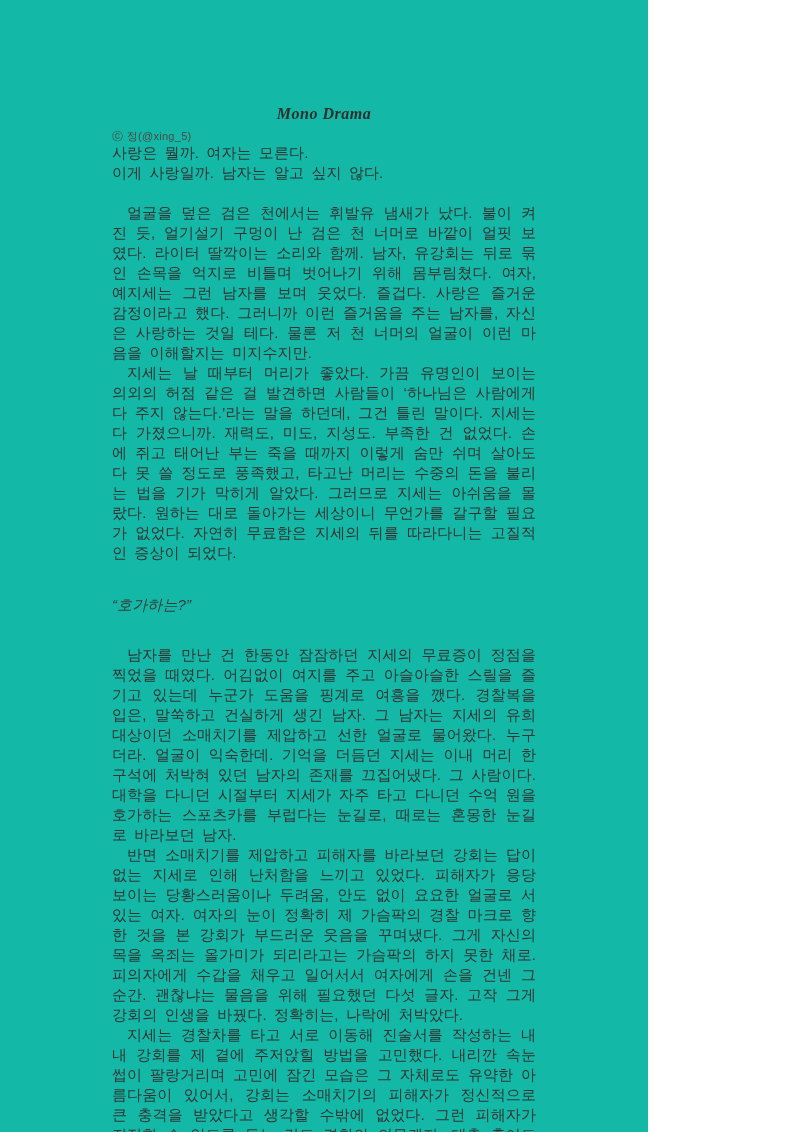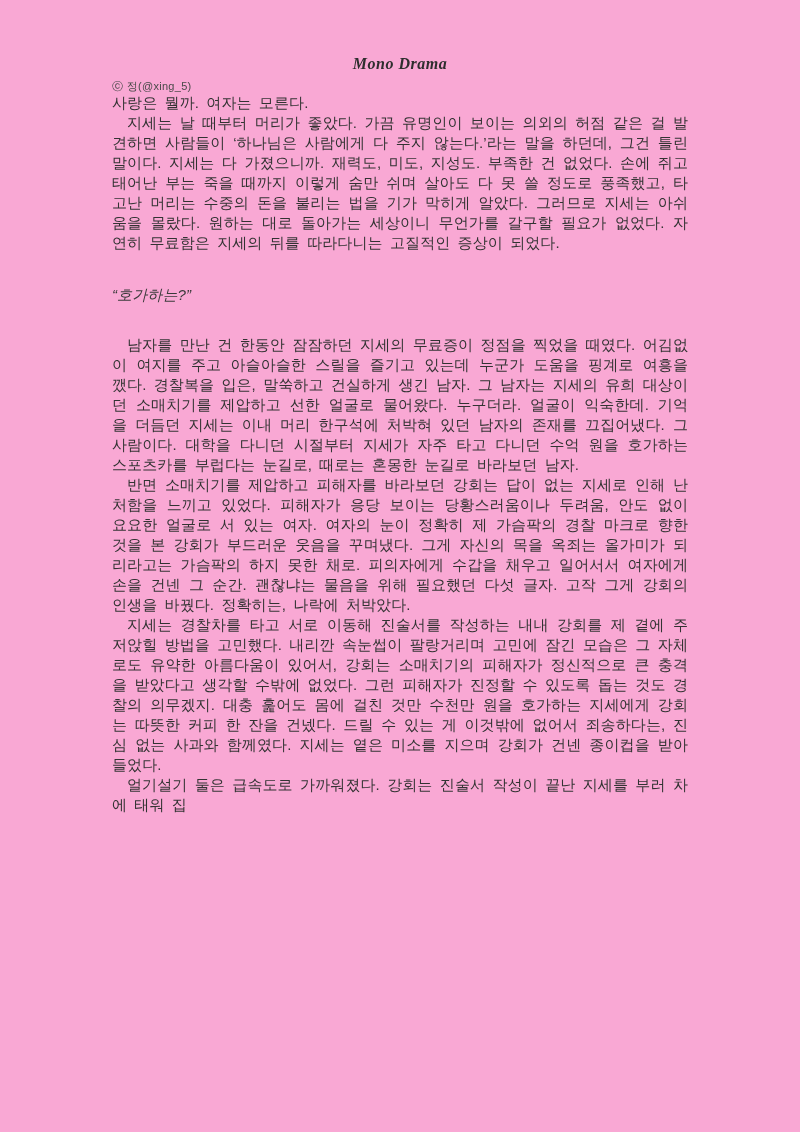--- a/index.html
+++ b/index.html
@@ -9,24 +9,24 @@
   }
   body {
     width: 800px;
     height: 1132px;
     font-family: "Liberation Sans", sans-serif;
     color: #333333;
     overflow: hidden;
   }
   .page {
     box-sizing: border-box;
-    width: 800px;
+    width: 648px;
     height: 1132px;
-    padding: 55px 112px 0 112px;
-    background: #f9a8d4;
+    padding: 105px 112px 0 112px;
+    background: #14b8a6;
   }
   .title {
     margin: 0;
     text-align: center;
     font-family: "Liberation Serif", serif;
     font-style: italic;
     font-weight: 600;
     font-size: 16px;
     line-height: 18px;
     letter-spacing: 0.5px;
@@ -66,21 +66,23 @@
 </style>
 </head>
 <body>
 
 <div class="page">
   <h1 class="title">Mono Drama</h1>
   <div class="credit">ⓒ 정(@xing_5)</div>
 
   <div class="body-text">
     <p class="line">사랑은 뭘까. 여자는 모른다.</p>
+    <p class="line">이게 사랑일까. 남자는 알고 싶지 않다.</p>
 
+    <p class="para gap-before">얼굴을 덮은 검은 천에서는 휘발유 냄새가 났다. 불이 켜진 듯, 얼기설기 구멍이 난 검은 천 너머로 바깥이 얼핏 보였다. 라이터 딸깍이는 소리와 함께. 남자, 유강회는 뒤로 묶인 손목을 억지로 비틀며 벗어나기 위해 몸부림쳤다. 여자, 예지세는 그런 남자를 보며 웃었다. 즐겁다. 사랑은 즐거운 감정이라고 했다. 그러니까 이런 즐거움을 주는 남자를, 자신은 사랑하는 것일 테다. 물론 저 천 너머의 얼굴이 이런 마음을 이해할지는 미지수지만.</p>
     <p class="para">지세는 날 때부터 머리가 좋았다. 가끔 유명인이 보이는 의외의 허점 같은 걸 발견하면 사람들이 ‘하나님은 사람에게 다 주지 않는다.’라는 말을 하던데, 그건 틀린 말이다. 지세는 다 가졌으니까. 재력도, 미도, 지성도. 부족한 건 없었다. 손에 쥐고 태어난 부는 죽을 때까지 이렇게 숨만 쉬며 살아도 다 못 쓸 정도로 풍족했고, 타고난 머리는 수중의 돈을 불리는 법을 기가 막히게 알았다. 그러므로 지세는 아쉬움을 몰랐다. 원하는 대로 돌아가는 세상이니 무언가를 갈구할 필요가 없었다. 자연히 무료함은 지세의 뒤를 따라다니는 고질적인 증상이 되었다.</p>
 
     <p class="quote">“호가하는?”</p>
 
     <p class="para">남자를 만난 건 한동안 잠잠하던 지세의 무료증이 정점을 찍었을 때였다. 어김없이 여지를 주고 아슬아슬한 스릴을 즐기고 있는데 누군가 도움을 핑계로 여흥을 깼다. 경찰복을 입은, 말쑥하고 건실하게 생긴 남자. 그 남자는 지세의 유희 대상이던 소매치기를 제압하고 선한 얼굴로 물어왔다. 누구더라. 얼굴이 익숙한데. 기억을 더듬던 지세는 이내 머리 한구석에 처박혀 있던 남자의 존재를 끄집어냈다. 그 사람이다. 대학을 다니던 시절부터 지세가 자주 타고 다니던 수억 원을 호가하는 스포츠카를 부럽다는 눈길로, 때로는 혼몽한 눈길로 바라보던 남자.</p>
     <p class="para">반면 소매치기를 제압하고 피해자를 바라보던 강회는 답이 없는 지세로 인해 난처함을 느끼고 있었다. 피해자가 응당 보이는 당황스러움이나 두려움, 안도 없이 요요한 얼굴로 서 있는 여자. 여자의 눈이 정확히 제 가슴팍의 경찰 마크로 향한 것을 본 강회가 부드러운 웃음을 꾸며냈다. 그게 자신의 목을 옥죄는 올가미가 되리라고는 가슴팍의 하지 못한 채로. 피의자에게 수갑을 채우고 일어서서 여자에게 손을 건넨 그 순간. 괜찮냐는 물음을 위해 필요했던 다섯 글자. 고작 그게 강회의 인생을 바꿨다. 정확히는, 나락에 처박았다.</p>
     <p class="para">지세는 경찰차를 타고 서로 이동해 진술서를 작성하는 내내 강회를 제 곁에 주저앉힐 방법을 고민했다. 내리깐 속눈썹이 팔랑거리며 고민에 잠긴 모습은 그 자체로도 유약한 아름다움이 있어서, 강회는 소매치기의 피해자가 정신적으로 큰 충격을 받았다고 생각할 수밖에 없었다. 그런 피해자가 진정할 수 있도록 돕는 것도 경찰의 의무겠지. 대충 훑어도 몸에 걸친 것만 수천만 원을 호가하는 지세에게 강회는 따뜻한 커피 한 잔을 건넸다. 드릴 수 있는 게 이것밖에 없어서 죄송하다는, 진심 없는 사과와 함께였다. 지세는 옅은 미소를 지으며 강회가 건넨 종이컵을 받아들었다.</p>
     <p class="para">얼기설기 둘은 급속도로 가까워졌다. 강회는 진술서 작성이 끝난 지세를 부러 차에 태워 집</p>
   </div>
 </div>

